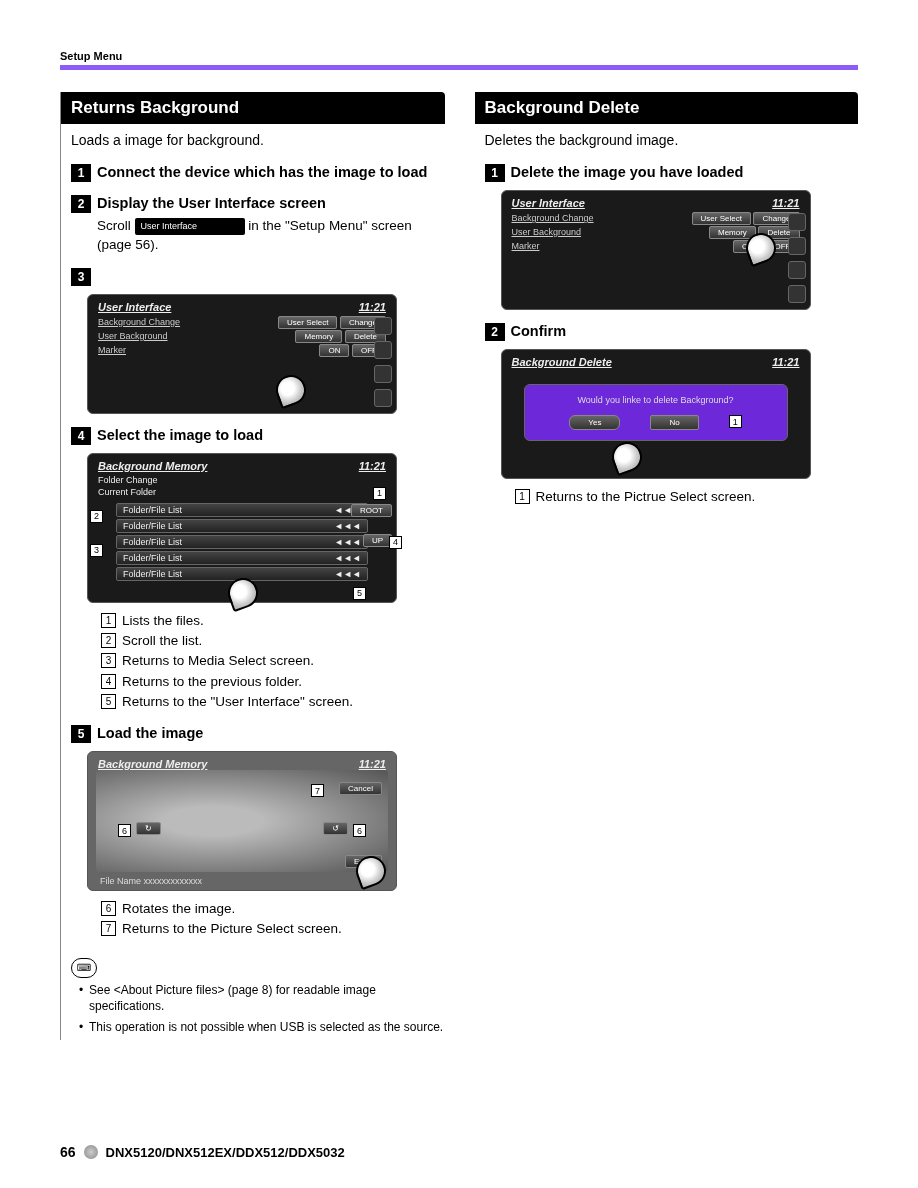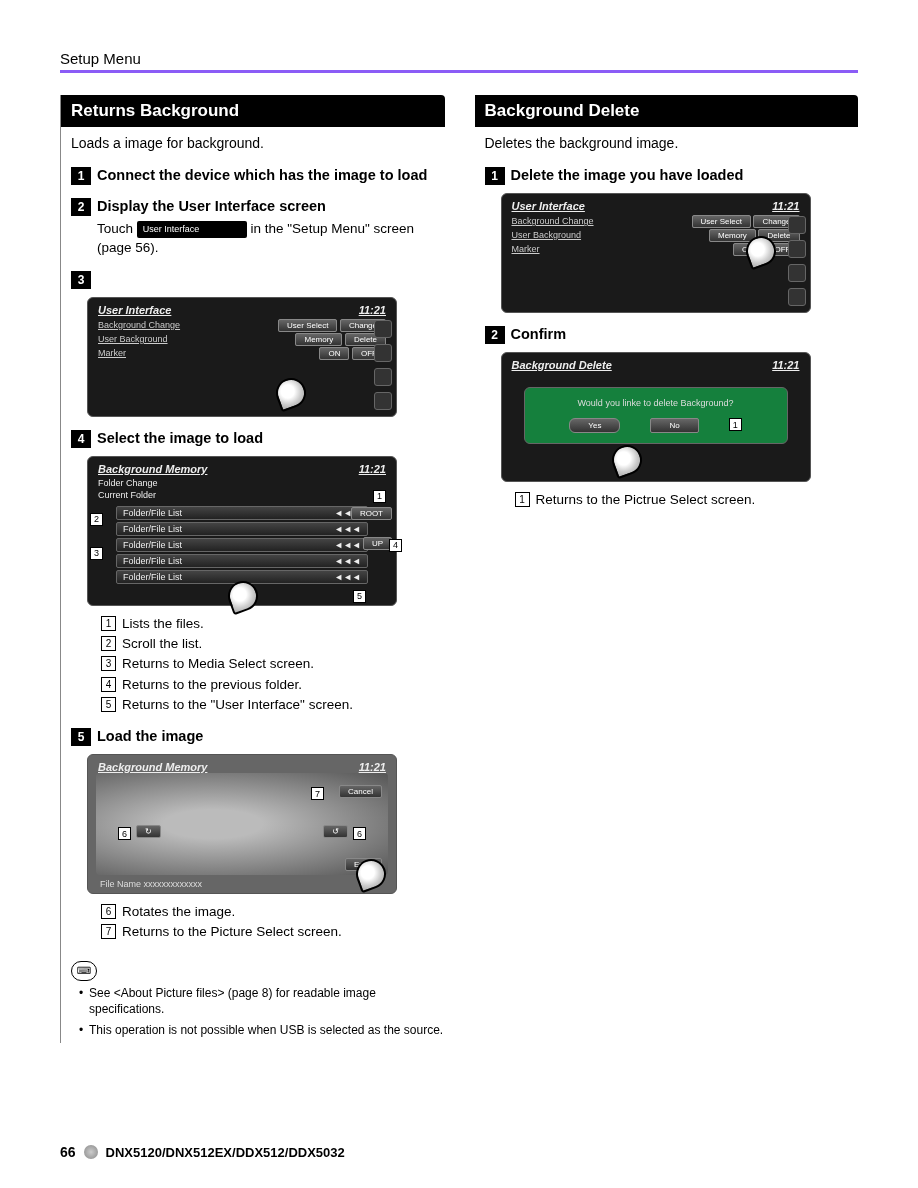--- a/index.html
+++ b/index.html
@@ -6,23 +6,23 @@
   body {
     font-family: Arial, Helvetica, sans-serif;
     background: #fff;
     width: 918px;
     height: 1188px;
     padding: 50px 60px 30px 60px;
     position: relative;
     color: #000;
   }
   .top-header {
-    font-weight: normal;
-    font-size: 15px;
-    border-bottom: 3px solid #8b5cf6;
+    font-weight: bold;
+    font-size: 11px;
+    border-bottom: 5px solid #8b5cf6;
     padding-bottom: 3px;
     margin-bottom: 22px;
   }
   .columns {
     display: flex;
     gap: 30px;
   }
   .col {
     flex: 1;
     position: relative;
@@ -183,21 +183,21 @@
     font-size: 10px; margin: 8px 0 4px 10px;
   }
   .notes {
     font-size: 12px;
     line-height: 1.4;
     margin-left: 18px;
   }
   .notes li { margin-bottom: 4px; list-style: none; position: relative; padding-left: 10px;}
   .notes li::before { content: "•"; position: absolute; left: 0; }
   .confirm-box {
-    background: #15803d; border: 1px solid #666; border-radius: 6px;
+    background: #6d28d9; border: 1px solid #666; border-radius: 6px;
     margin: 14px 18px; padding: 10px; text-align: center;
     font-size: 9px; color: #ddd;
   }
   .footer {
     position: absolute;
     bottom: 28px; left: 60px;
     font-size: 13px; font-weight: bold;
     display: flex; align-items: center; gap: 8px;
   }
   .footer .pn { font-size: 14px; }
@@ -242,21 +242,21 @@
       </div>
     </div>
 
     
     <div class="step">
       <div class="step-head">
         <span class="step-num">2</span>
         <span class="step-title">Display the User Interface screen</span>
       </div>
       <div class="step-body">
-        <span>Touch </span>
+        <span>Scroll </span>
         <span class="inline-ui">User Interface</span>
         <span> in the "Setup Menu" screen (page 56).</span>
       </div>
     </div>
 
     
     <div class="step">
       <div class="step-head">
         <span class="step-num">3</span>
       </div>

